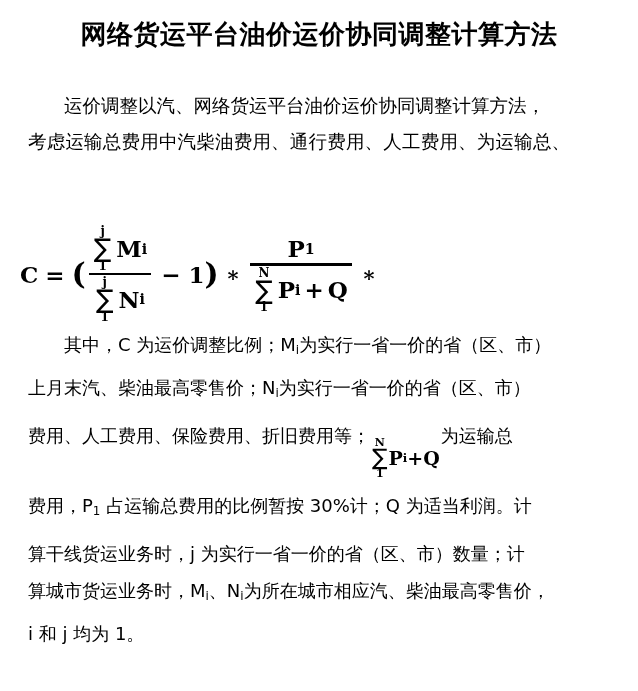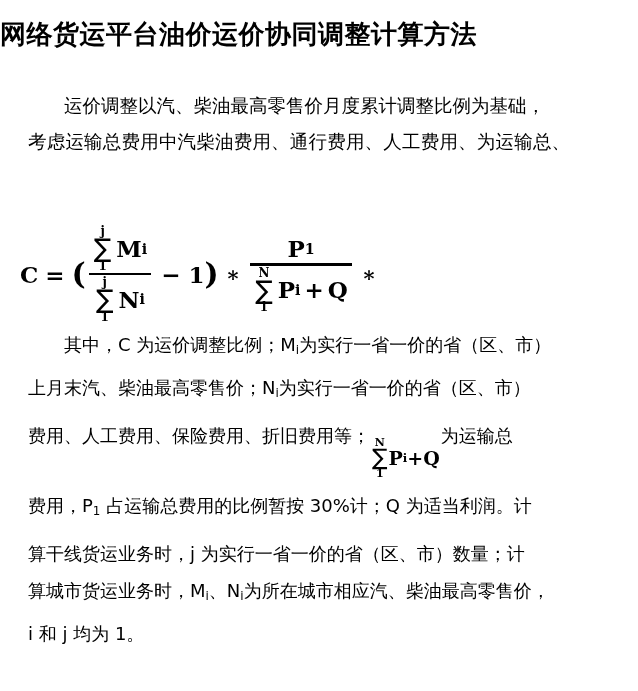--- a/index.html
+++ b/index.html
@@ -22,21 +22,21 @@
     height: 691px;
     box-sizing: border-box;
   }
 
   
   .doc-title {
     position: absolute;
     left: 0;
     top: 16px;
     width: 638px;
-    text-align: left;
+    text-align: center;
     font-family: "DejaVu Sans", "Liberation Sans", sans-serif;
     font-weight: 700;
     font-size: 26px;
     letter-spacing: 0.5px;
     line-height: 36px;
     white-space: nowrap;
   }
 
   
   .para-one {
@@ -171,21 +171,21 @@
   .nowrap { white-space: nowrap; }
 </style>
 </head>
 <body>
 
 <div class="page">
 
   <div class="doc-title">网络货运平台油价运价协同调整计算方法</div>
 
   <div class="para-one">
-    <div class="line indent">运价调整以汽、柴油最高零售价月度累计调整比例为基础，</div>
+    <div class="line indent">运价调整以汽、网络货运平台油价运价协同调整计算方法，</div>
     <div class="line justify">考虑运输总费用中汽柴油费用、通行费用、人工费用、为运输总、</div>
   </div>
 
   <div class="formula-block">
 
     <span class="tok var">C</span>
     <span class="sp"></span>
     <span class="tok op">=</span>
     <span class="sp"></span>
     <span class="tok paren">(</span>

